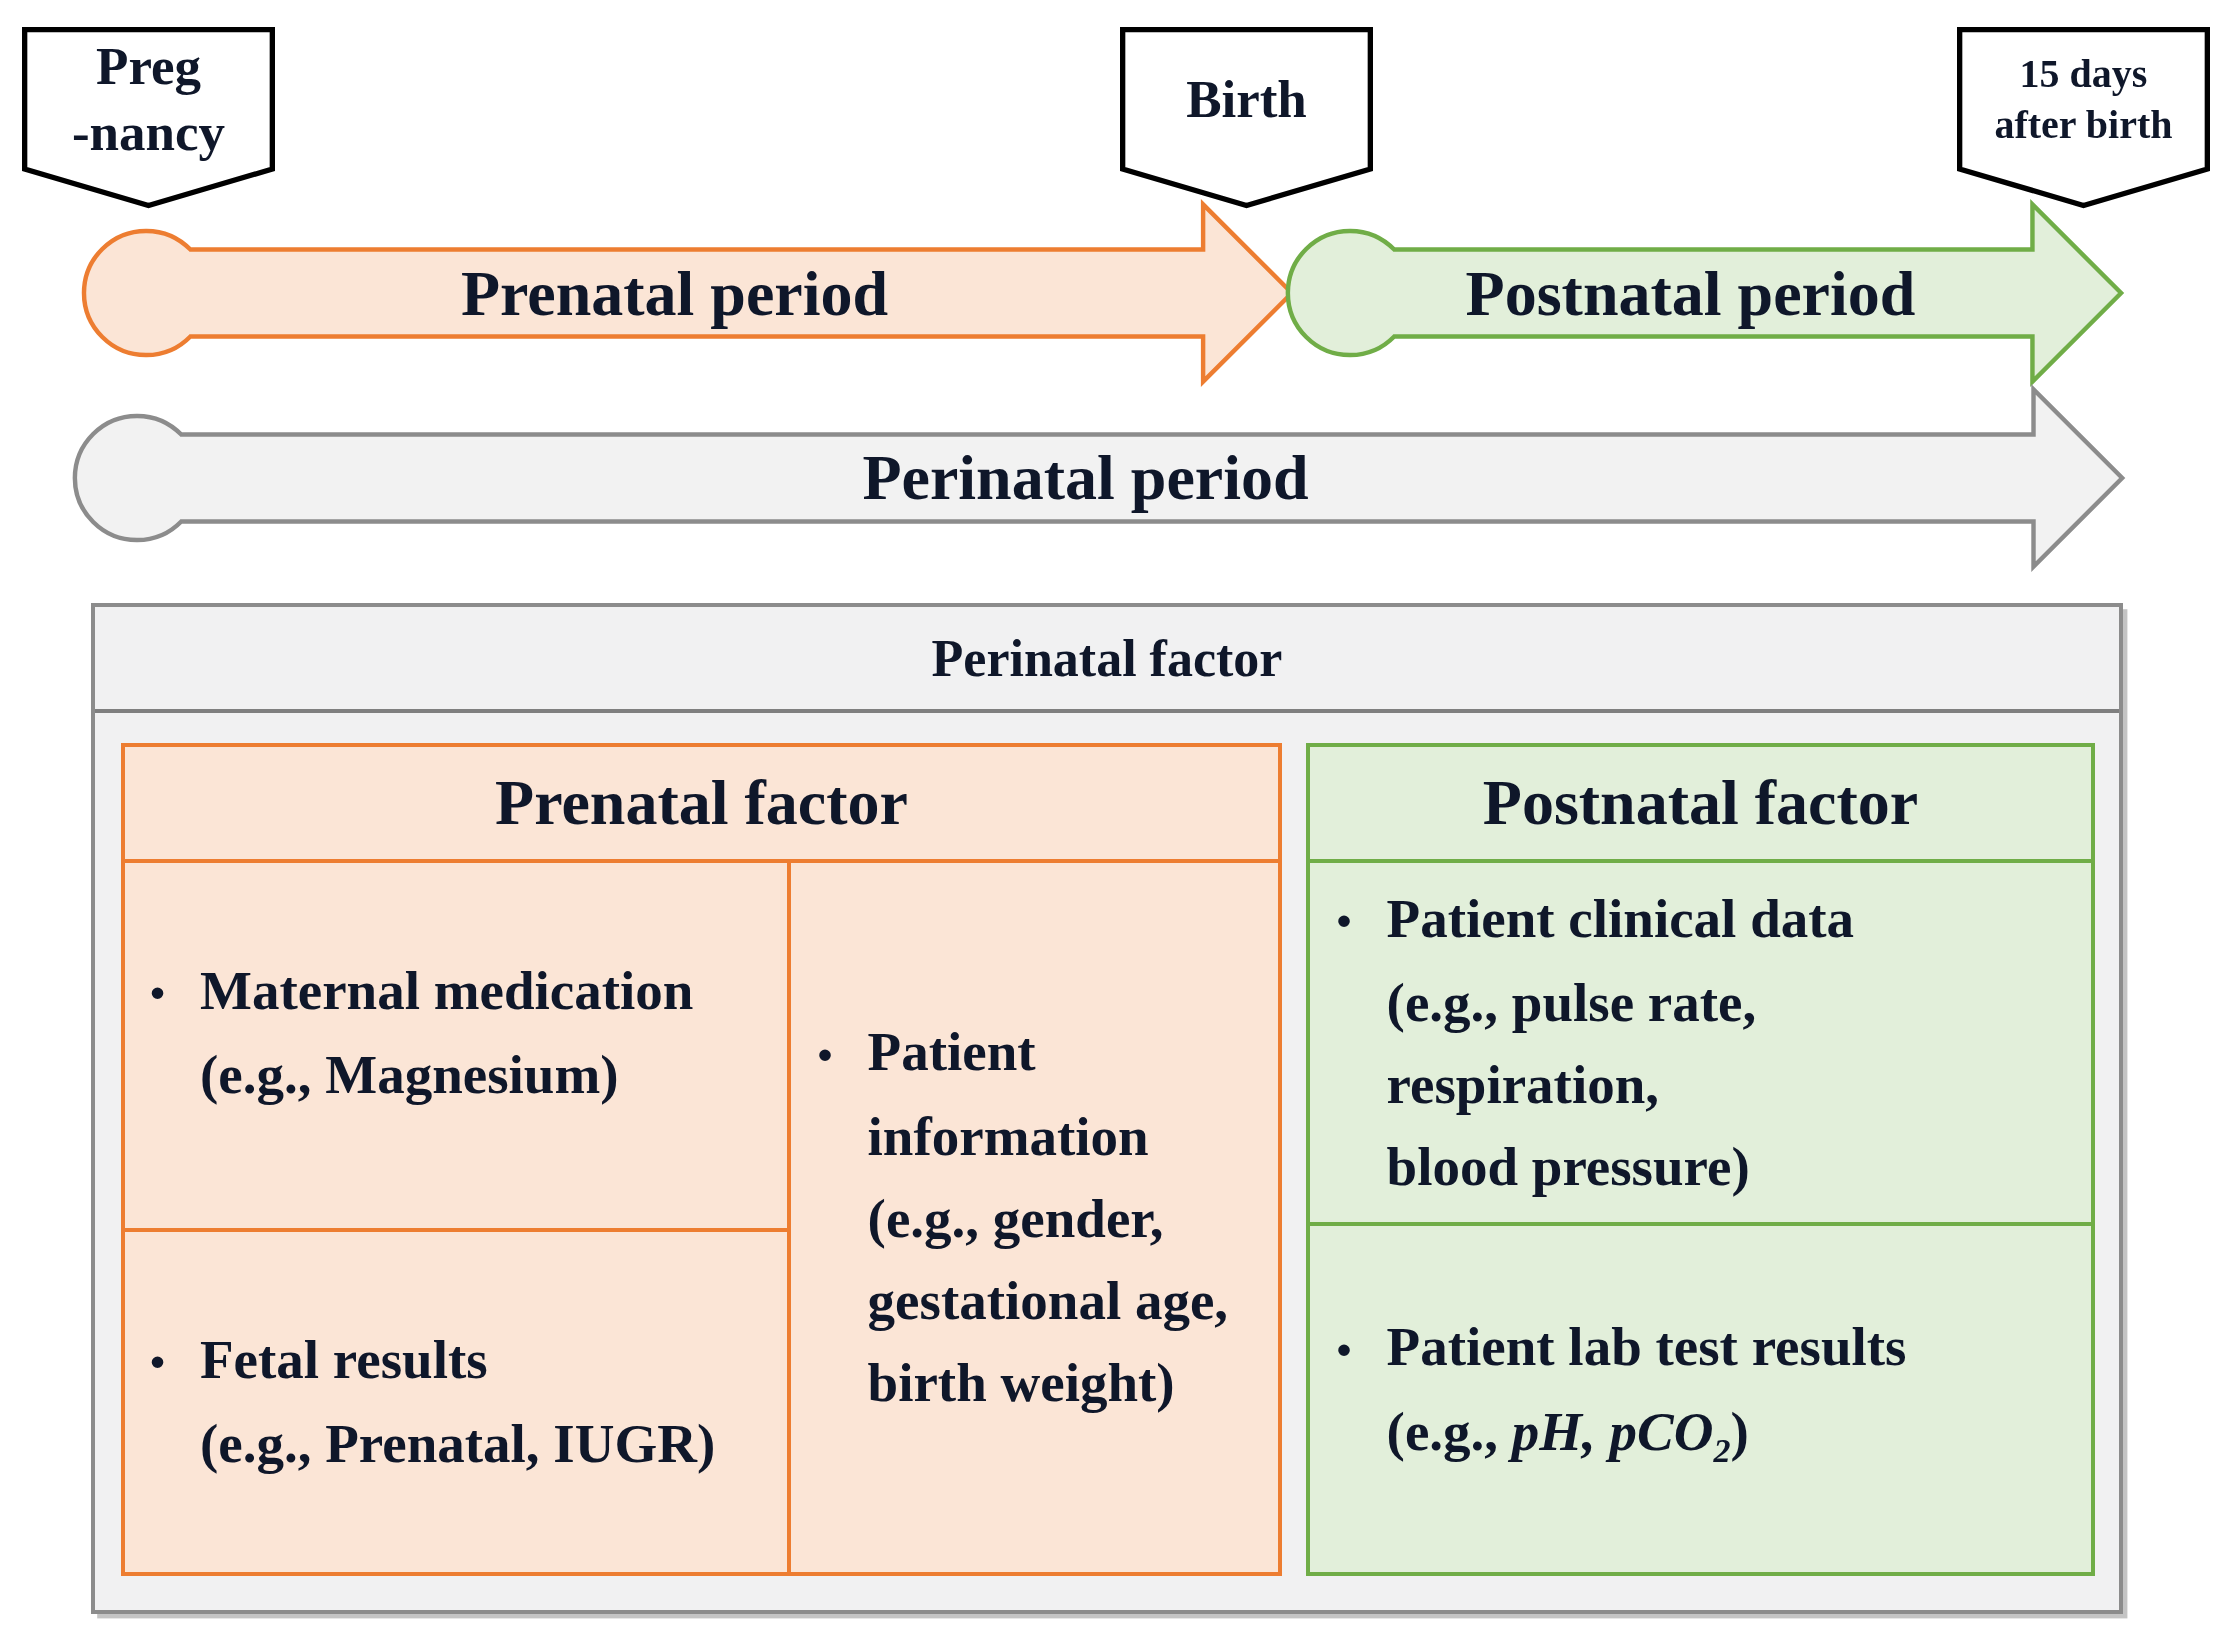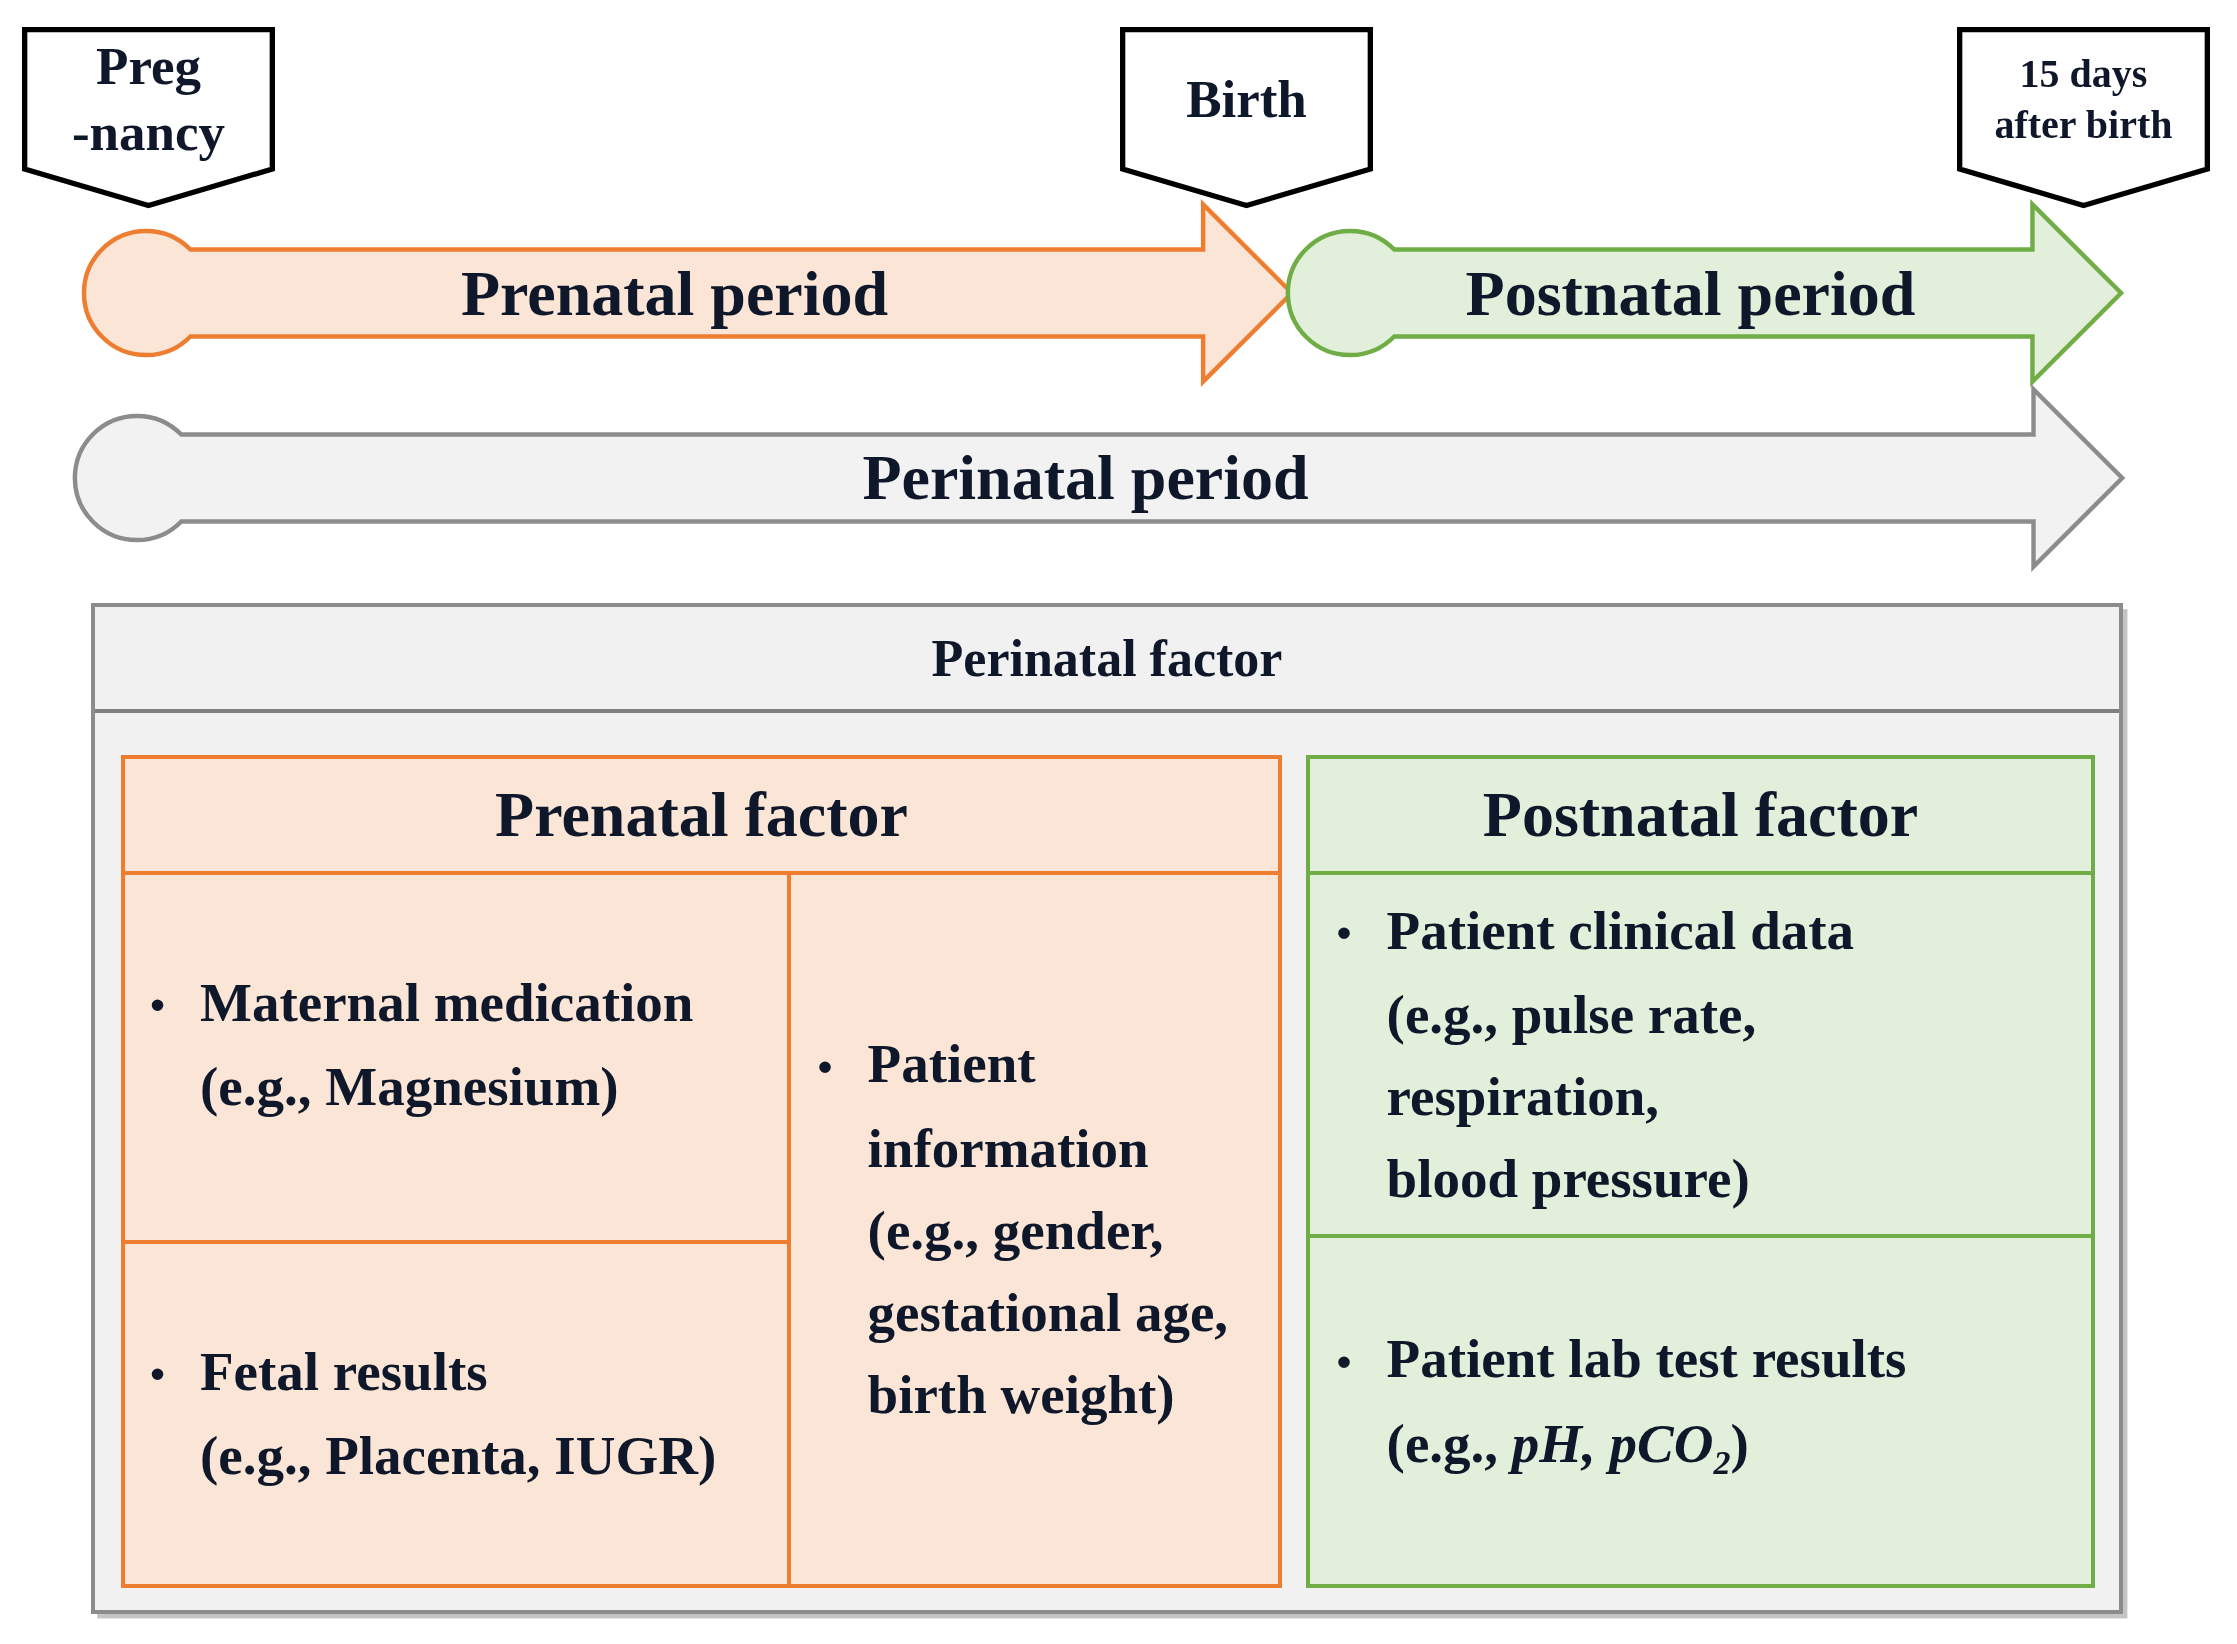--- a/index.html
+++ b/index.html
@@ -43,21 +43,21 @@
   #outer-box{
     position:absolute;left:91px;top:603px;width:2032px;height:1011px;
     box-sizing:border-box;background:var(--outer_fill);
     border:4.4px solid var(--outer_border);
     box-shadow:5.3px 5.3px 0 -0.9px rgba(125,125,125,0.45);
   }
   #outer-header{
     height:102px;border-bottom:4.4px solid var(--header_divider);
     display:flex;align-items:center;justify-content:center;font-size:52px;
   }
-  .panel{position:absolute;box-sizing:border-box;display:flex;flex-direction:column;margin-top:12px;}
+  .panel{position:absolute;box-sizing:border-box;display:flex;flex-direction:column;}
   #prenatal-panel{
     left:121px;top:743px;width:1161px;height:833px;
     background:var(--orange_fill);border:4.4px solid var(--orange_border);
   }
   #postnatal-panel{
     left:1306px;top:743px;width:789px;height:833px;
     background:var(--green_fill);border:4.4px solid var(--green_border);
   }
   .panel-header{
     flex:none;height:112px;display:flex;align-items:center;justify-content:center;
@@ -138,21 +138,21 @@
   <div class="panel" id="prenatal-panel">
     <div class="panel-header">Prenatal factor</div>
     <div class="panel-content">
       <div id="prenatal-left">
         <div class="p-cell">
           <div class="cell-line"><span class="bullet">•</span><span>Maternal medication</span></div>
           <div class="cell-line cont">(e.g., Magnesium)</div>
         </div>
         <div class="p-cell bordered">
           <div class="cell-line"><span class="bullet">•</span><span>Fetal results</span></div>
-          <div class="cell-line cont">(e.g., Placenta, IUGR)</div>
+          <div class="cell-line cont">(e.g., Prenatal, IUGR)</div>
         </div>
       </div>
       <div id="prenatal-right">
         <div class="cell-line"><span class="bullet">•</span><span>Patient</span></div>
         <div class="cell-line cont">information</div>
         <div class="cell-line cont">(e.g., gender,</div>
         <div class="cell-line cont">gestational age,</div>
         <div class="cell-line cont">birth weight)</div>
       </div>
     </div>

